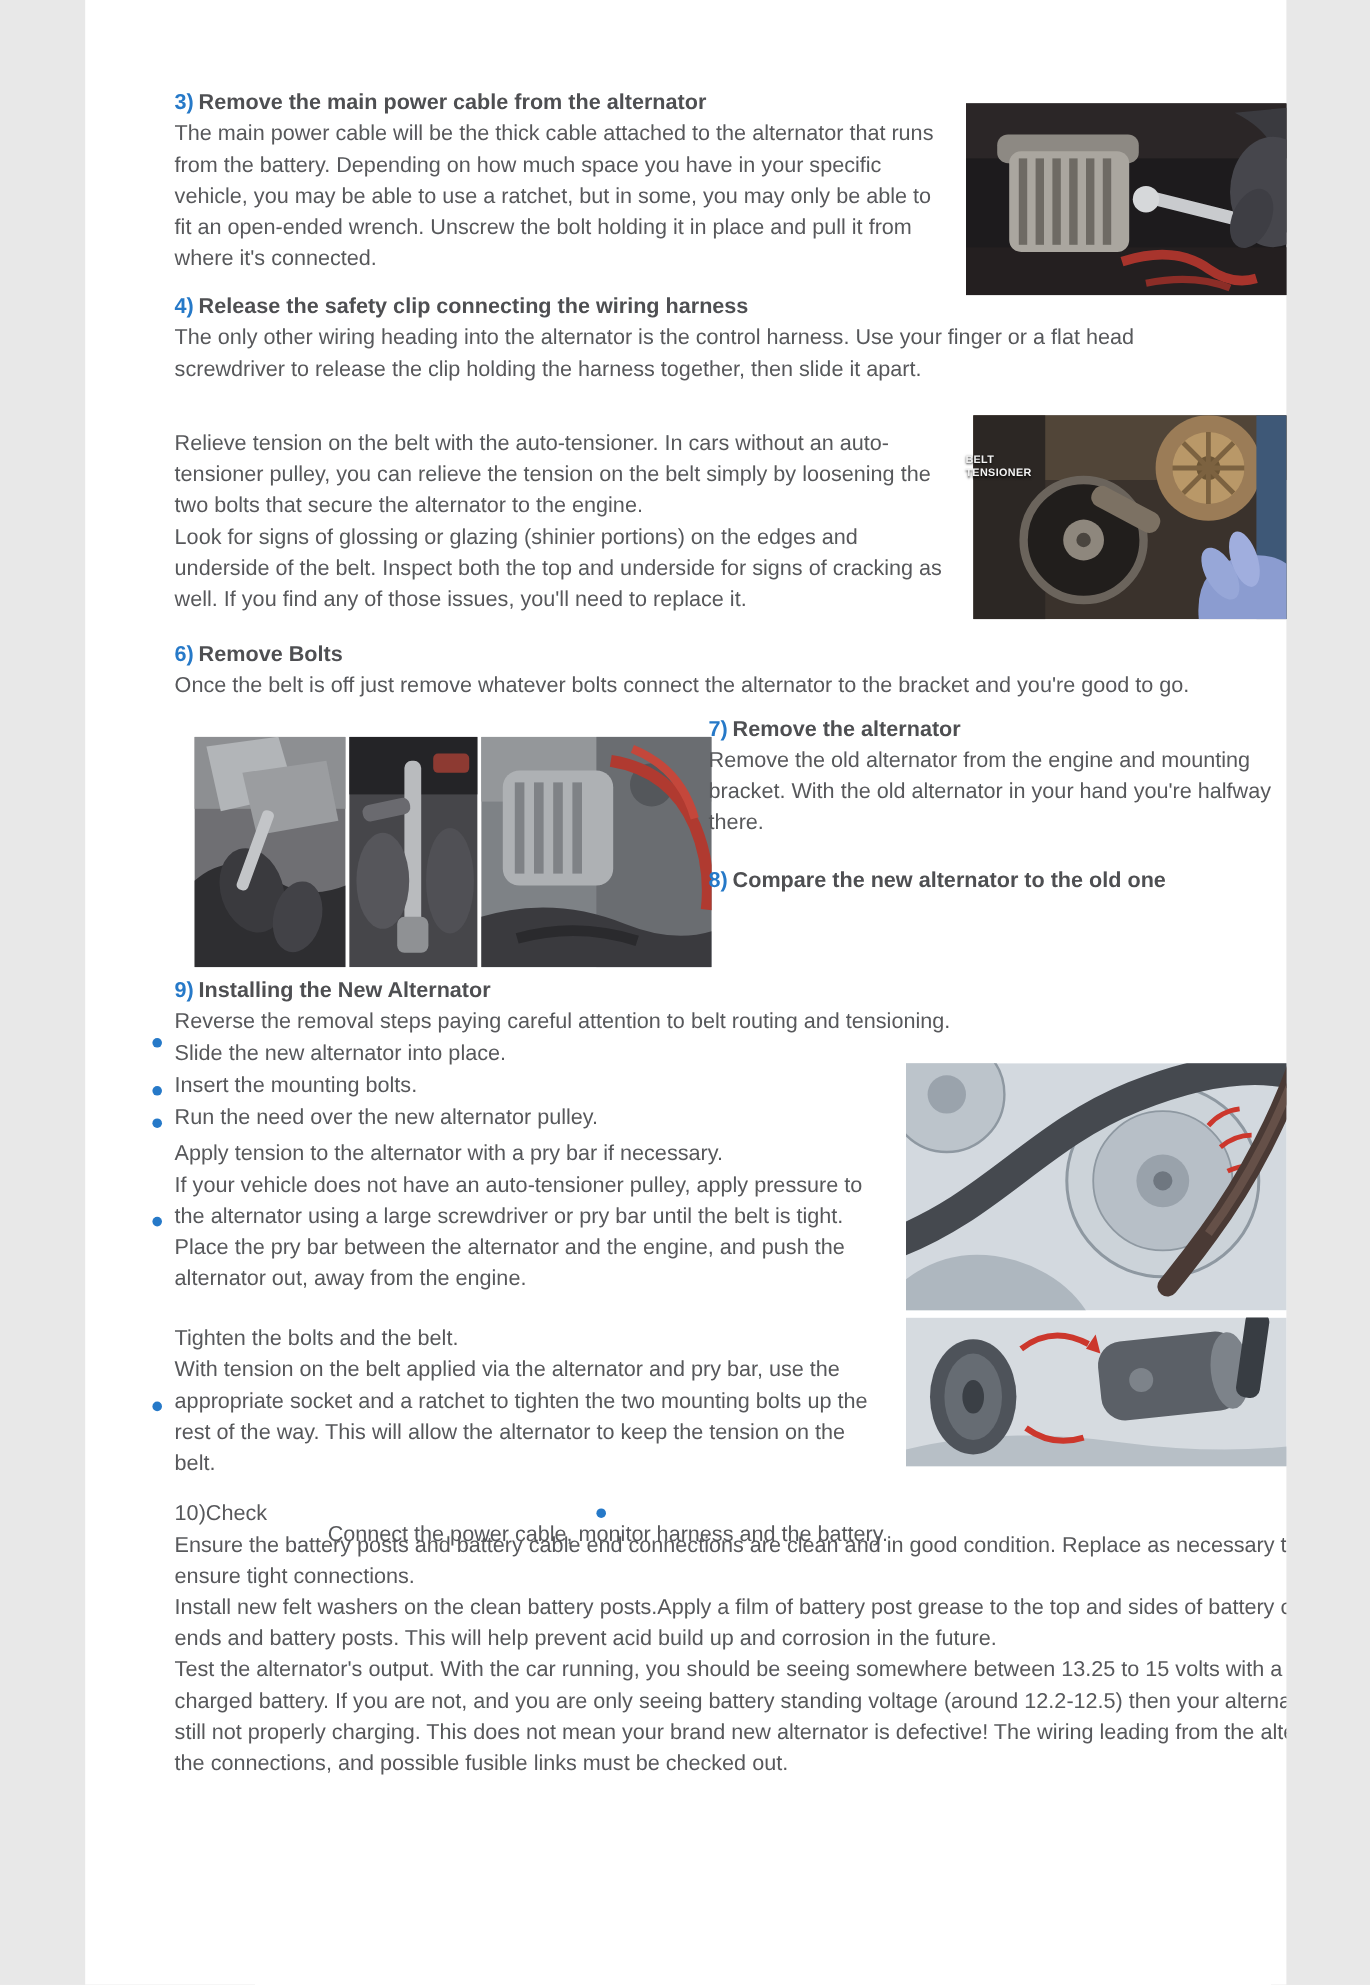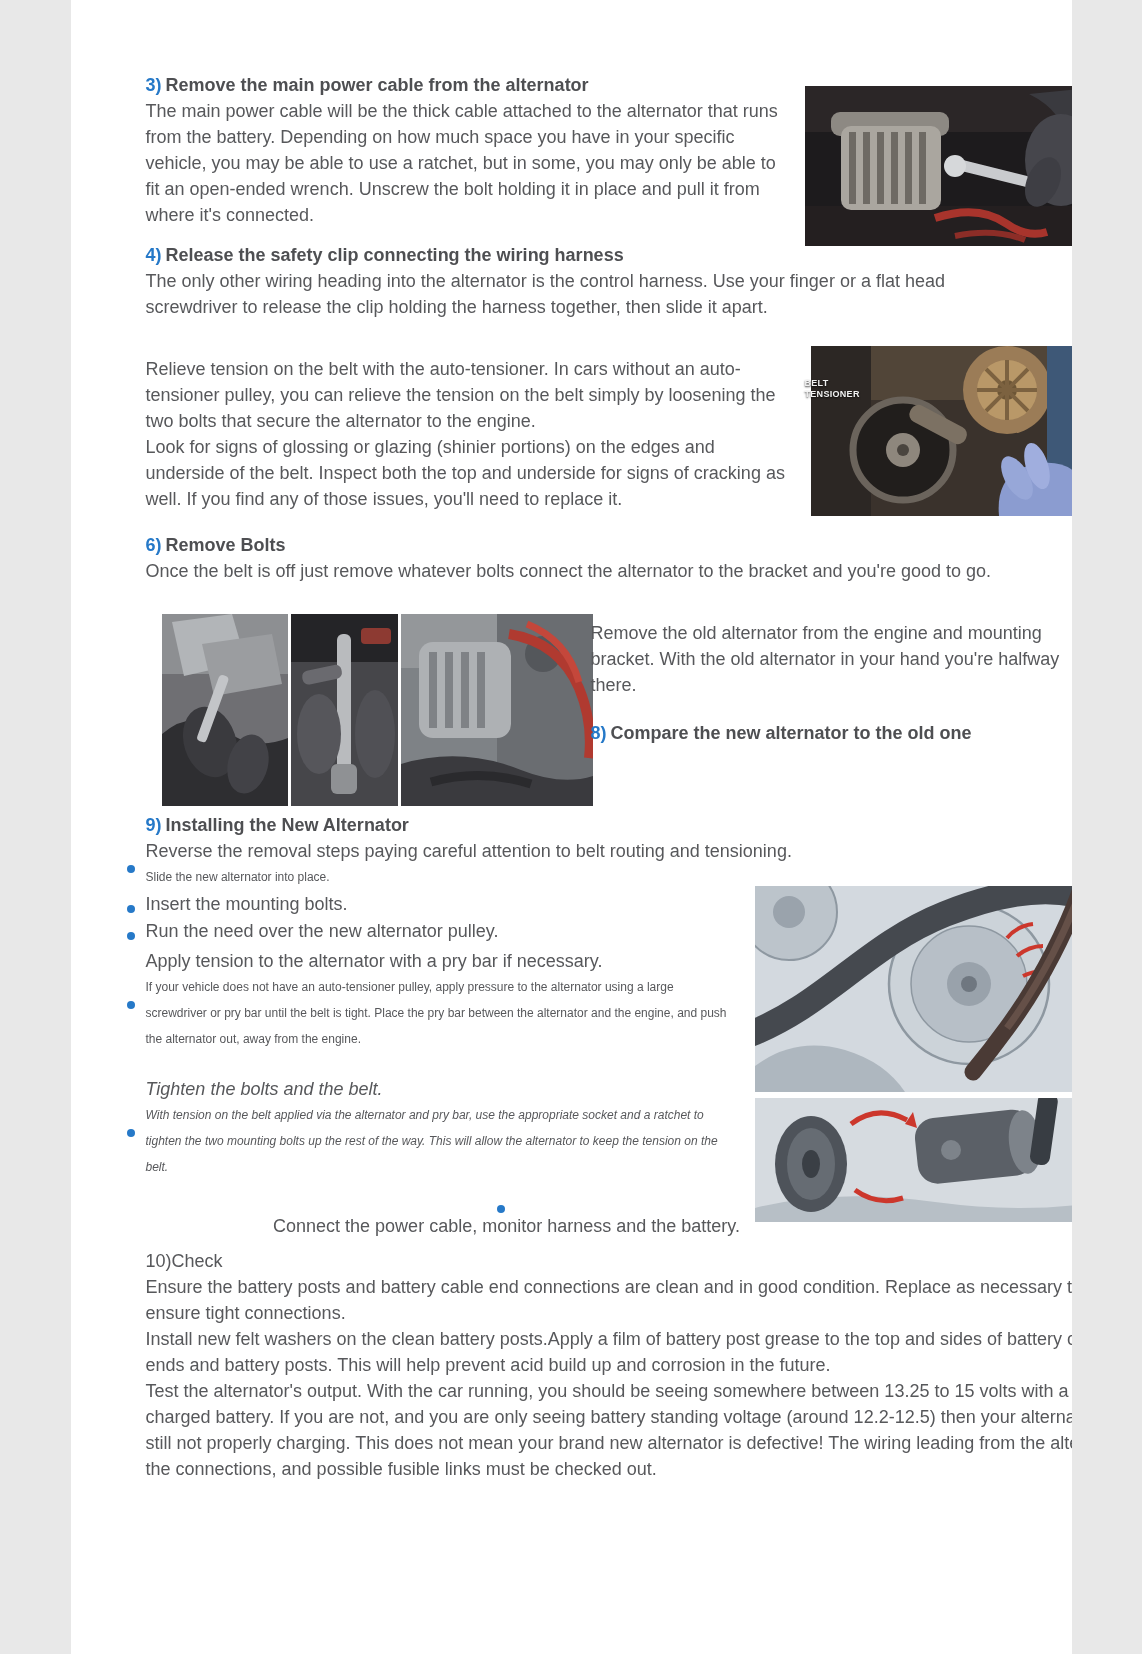--- a/index.html
+++ b/index.html
@@ -8,21 +8,21 @@
     font-family:"Liberation Sans","DejaVu Sans",sans-serif;color:#57585b;overflow:hidden;
   }
   .abs{position:absolute;}
   .h{font-size:18px;line-height:26px;color:#4e4f52;font-weight:600;}
   .h .num{color:#2679c8;font-weight:700;margin-right:4px;}
   .b{font-size:18px;line-height:26px;color:#57585b;font-weight:400;}
   .bullets{list-style:none;margin:0;padding:0;}
   .bullets li{display:flex;align-items:center;margin:0 0 1px 0;}
   .dot{flex:0 0 auto;width:8px;height:8px;border-radius:50%;background:#2679c8;margin:9px 11px 0 0;}
   .btext{flex:1 1 auto;}
-  .detail{font-size:12px;line-height:26px;color:#57585b;}
+  .detail{font-size:18px;line-height:26px;color:#57585b;}
   figure{margin:0;padding:16px;}
   figure svg{display:block;width:100%;height:100%;}
   .tensioner-label{
     position:absolute;left:10px;top:48px;color:#f2f2f2;font-size:9px;font-weight:700;
     line-height:11px;letter-spacing:0.3px;text-shadow:0 1px 2px rgba(0,0,0,.8);
   }
   .pagebox{
     background:#1b85c6;color:#ffffff;font-size:14px;font-weight:700;
     display:flex;justify-content:center;align-items:flex-start;padding-top:7px;box-sizing:border-box;
   }
@@ -132,20 +132,23 @@
       <rect x="60" y="38" width="8" height="76" fill="#7f8286"></rect>
       <rect x="76" y="38" width="8" height="76" fill="#7f8286"></rect>
       <circle cx="142" cy="40" r="18" fill="#54575b"></circle>
       <path d="M108 20 q50 8 70 54 q14 34 10 70" stroke="#b03a30" stroke-width="10" fill="none"></path>
       <path d="M126 10 q40 16 52 58" stroke="#c4473b" stroke-width="7" fill="none"></path>
       <path d="M0 150 q60 -18 120 6 q40 16 72 6 l0 30 l-192 0 z" fill="#3a3a3e"></path>
       <path d="M30 168 q50 -14 100 2" stroke="#2a2a2d" stroke-width="9" fill="none"></path>
     </svg>
   </figure>
 
+  <div class="abs h" style="left:520px;top:594px;width:485px;">
+    <span class="num">7)</span><span>Remove the alternator</span>
+  </div>
   <div class="abs b" style="left:520px;top:620px;width:478px;">Remove the old alternator from the engine and mounting bracket. With the old alternator in your hand you're halfway there.</div>
 
   <div class="abs h" style="left:520px;top:720px;width:490px;">
     <span class="num">8)</span><span>Compare the new alternator to the old one</span>
   </div>
 
   <div class="abs h" style="left:75px;top:812px;width:600px;">
     <span class="num">9)</span><span>Installing the New Alternator</span>
   </div>
 
@@ -165,21 +168,21 @@
       <span class="dot"></span>
       <span class="btext b">Run the need over the new alternator pulley.</span>
     </li>
     <li style="margin-top:4px;">
       <span class="dot"></span>
       <span class="btext b" style="max-width:582px;">
         <span>Apply tension to the alternator with a pry bar if necessary.</span>
         <span class="detail" style="display:block;">If your vehicle does not have an auto-tensioner pulley, apply pressure to the alternator using a large screwdriver or pry bar until the belt is tight. Place the pry bar between the alternator and the engine, and push the alternator out, away from the engine.</span>
       </span>
     </li>
-    <li style="margin-top:24px;font-style:italic;">
+    <li style="margin-top:24px;">
       <span class="dot"></span>
       <span class="btext b" style="max-width:588px;">
         <span>Tighten the bolts and the belt.</span>
         <span class="detail" style="display:block;">With tension on the belt applied via the alternator and pry bar, use the appropriate socket and a ratchet to tighten the two mounting bolts up the rest of the way. This will allow the alternator to keep the tension on the belt.</span>
       </span>
     </li>
     <li style="margin-top:16px;flex-direction:column;">
       <span class="dot"></span>
       <span class="btext b">Connect the power cable, monitor harness and the battery.</span>
     </li>

